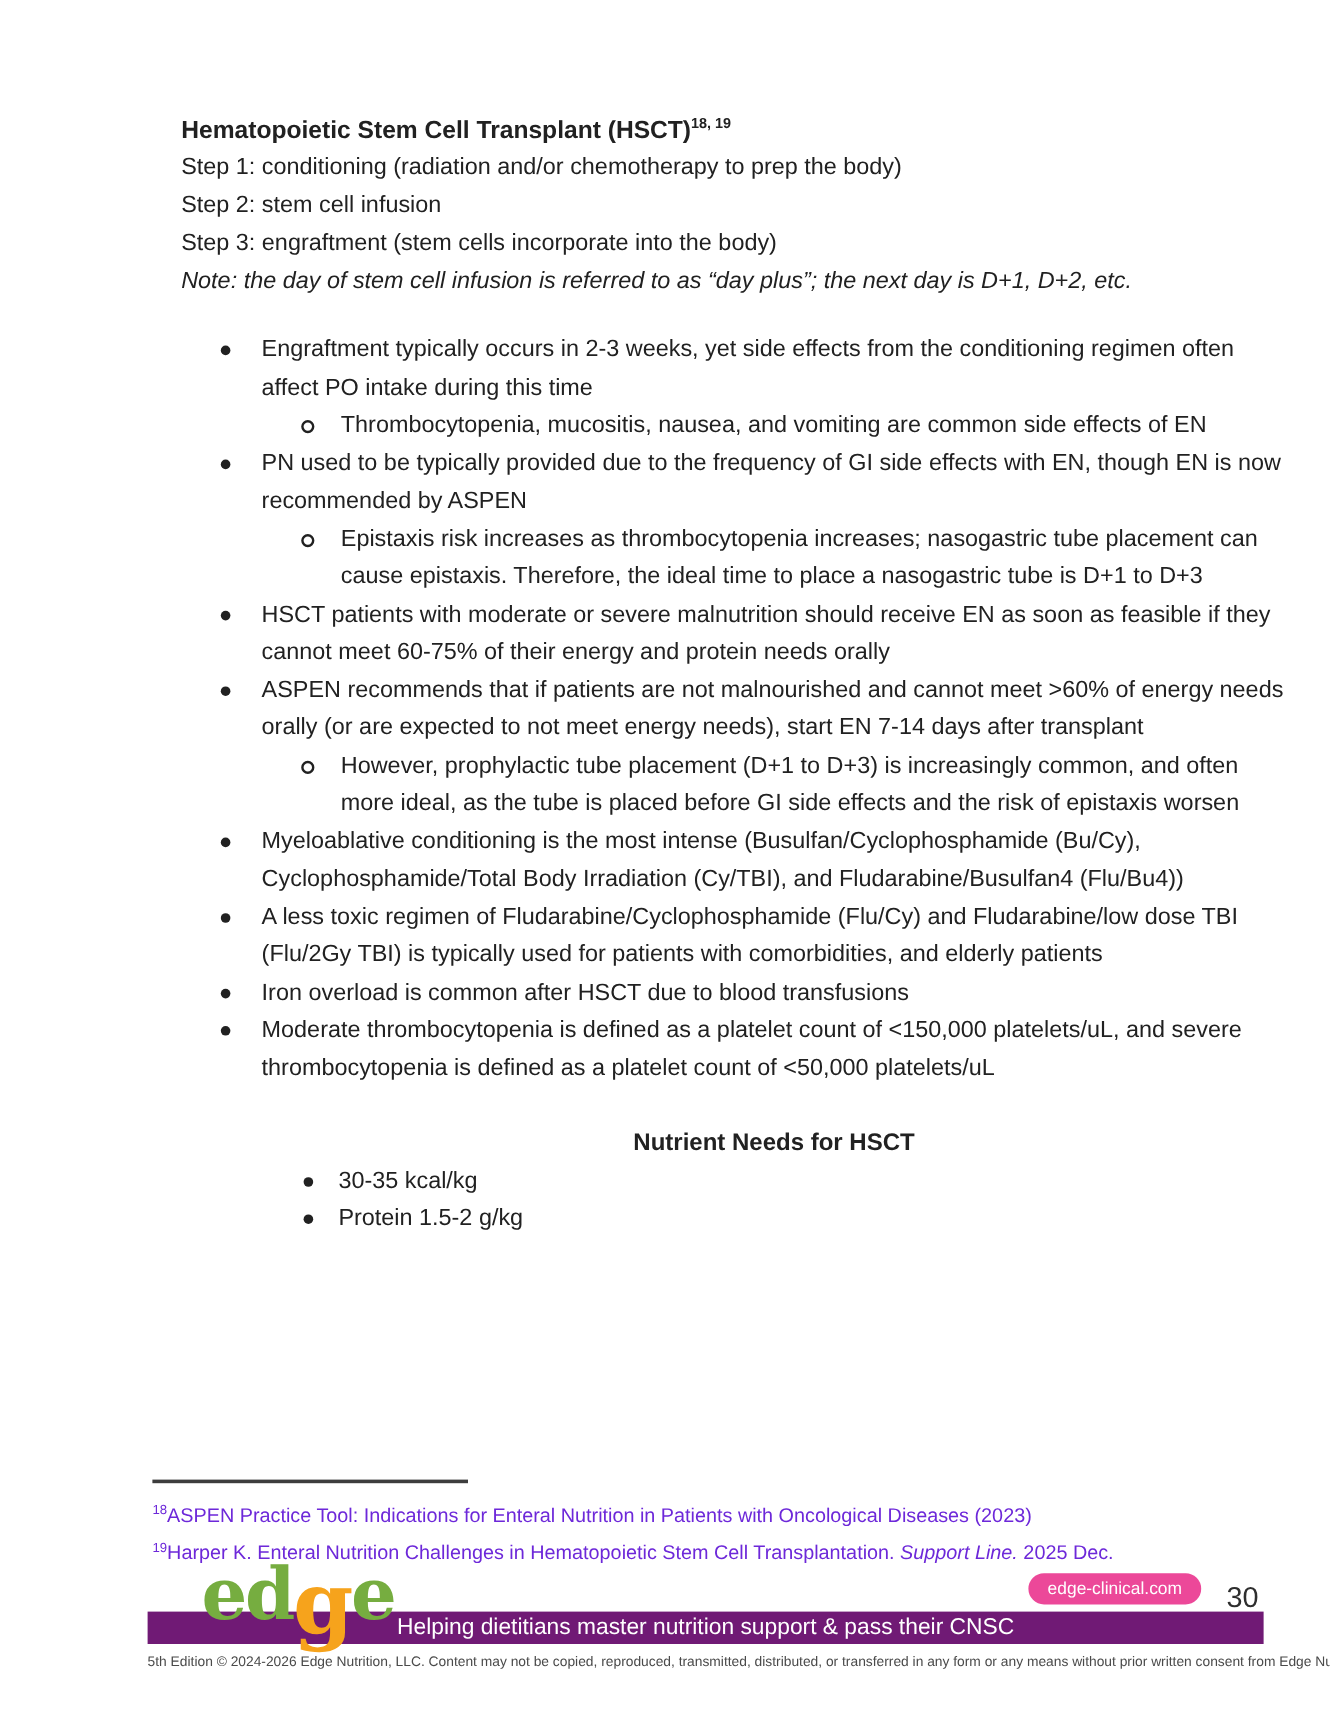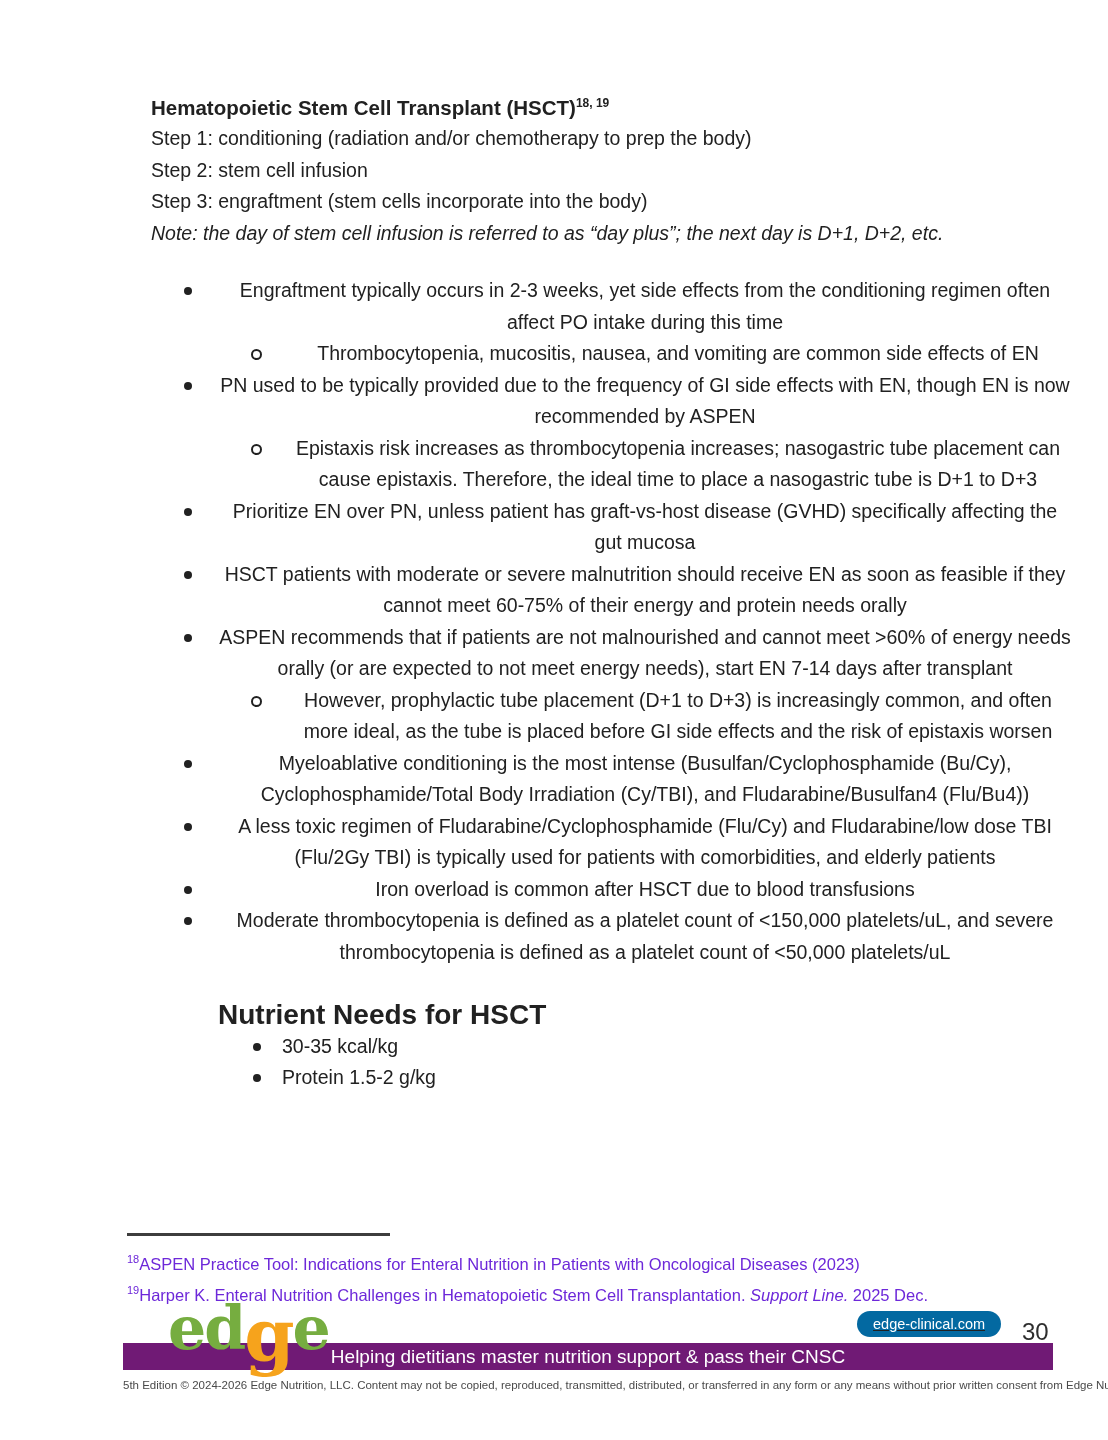--- a/index.html
+++ b/index.html
@@ -21,37 +21,37 @@
     line-height: 31.5px;
     color: #212121;
     margin-left: 24px;
   }
   .doc-title { font-weight: bold; font-size: 20.5px; }
   .doc-title sup { font-size: 12px; font-weight: bold; }
   .step-line { }
   .note-line { font-style: italic; }
 
   .bullets { margin-top: 26px; }
-  .li { position: relative; padding-left: 67px; text-align: center; }
+  .li { position: relative; padding-left: 67px; }
   .li .dot {
     position: absolute; left: 33px; top: 12px;
     width: 8px; height: 8px; border-radius: 50%;
     background: #212121;
   }
   .li.l2 { padding-left: 133px; }
   .li.l2 .dot {
     left: 100px; top: 11px;
     width: 7px; height: 7px;
     background: transparent;
     border: 2px solid #212121;
   }
 
   .nutrient-heading {
     margin-top: 31px; padding-left: 67px;
-    font-weight: bold; font-size: 28px;
+    font-weight: bold; font-size: 20px; text-align: center;
   }
   .nutrient-item { position: relative; padding-left: 131px; }
   .nutrient-item .dot {
     position: absolute; left: 102px; top: 12px;
     width: 8px; height: 8px; border-radius: 50%;
     background: #212121;
   }
 
   
   .footnotes {
@@ -84,22 +84,22 @@
   }
   .logo .lg-green { color: #76AD40; }
   .logo .lg-orange {
     color: #F6A31C; font-size: 72px;
     position: relative; top: 12px;
     display: inline-block;
   }
   .site-pill {
     position: absolute; left: 857px; top: 1311px; z-index: 2;
     height: 26px; padding: 0 16px;
-    background: #0369a1; border-radius: 14px;
-    display: flex; align-items: center; justify-content: center; text-decoration: underline;
+    background: #ec4899; border-radius: 14px;
+    display: flex; align-items: center; justify-content: center;
   }
   .site-pill span { color: #ffffff; font-size: 14.5px; white-space: nowrap; }
   .page-number {
     position: absolute; left: 1022px; top: 1306px; z-index: 2;
     font-size: 24px; color: #2e2e2e; margin-top: 12px;
   }
   .copyright {
     position: absolute; left: 123px; top: 1379px; width: 930px;
     text-align: center; font-size: 11.5px; color: #4a4a4a;
     white-space: nowrap;
@@ -117,21 +117,20 @@
     <div class="step-line">Step 1: conditioning (radiation and/or chemotherapy to prep the body)</div>
     <div class="step-line">Step 2: stem cell infusion</div>
     <div class="step-line">Step 3: engraftment (stem cells incorporate into the body)</div>
     <div class="note-line">Note: the day of stem cell infusion is referred to as “day plus”; the next day is D+1, D+2, etc.</div>
 
     <div class="bullets">
       <div class="li l1"><span class="dot"></span><span>Engraftment typically occurs in 2-3 weeks, yet side effects from the conditioning regimen often affect PO intake during this time</span></div>
       <div class="li l2"><span class="dot"></span><span>Thrombocytopenia, mucositis, nausea, and vomiting are common side effects of EN</span></div>
       <div class="li l1"><span class="dot"></span><span>PN used to be typically provided due to the frequency of GI side effects with EN, though EN is now recommended by ASPEN</span></div>
       <div class="li l2"><span class="dot"></span><span>Epistaxis risk increases as thrombocytopenia increases; nasogastric tube placement can cause epistaxis. Therefore, the ideal time to place a nasogastric tube is D+1 to D+3</span></div>
-      <div class="li l1"><span class="dot"></span><span>Prioritize EN over PN, unless patient has graft-vs-host disease (GVHD) specifically affecting the gut mucosa</span></div>
       <div class="li l1"><span class="dot"></span><span>HSCT patients with moderate or severe malnutrition should receive EN as soon as feasible if they cannot meet 60-75% of their energy and protein needs orally</span></div>
       <div class="li l1"><span class="dot"></span><span>ASPEN recommends that if patients are not malnourished and cannot meet &gt;60% of energy needs orally (or are expected to not meet energy needs), start EN 7-14 days after transplant</span></div>
       <div class="li l2"><span class="dot"></span><span>However, prophylactic tube placement (D+1 to D+3) is increasingly common, and often more ideal, as the tube is placed before GI side effects and the risk of epistaxis worsen</span></div>
       <div class="li l1"><span class="dot"></span><span>Myeloablative conditioning is the most intense (Busulfan/Cyclophosphamide (Bu/Cy), Cyclophosphamide/Total Body Irradiation (Cy/TBI), and Fludarabine/Busulfan4 (Flu/Bu4))</span></div>
       <div class="li l1"><span class="dot"></span><span>A less toxic regimen of Fludarabine/Cyclophosphamide (Flu/Cy) and Fludarabine/low dose TBI (Flu/2Gy TBI) is typically used for patients with comorbidities, and elderly patients</span></div>
       <div class="li l1"><span class="dot"></span><span>Iron overload is common after HSCT due to blood transfusions</span></div>
       <div class="li l1"><span class="dot"></span><span>Moderate thrombocytopenia is defined as a platelet count of &lt;150,000 platelets/uL, and severe thrombocytopenia is defined as a platelet count of &lt;50,000 platelets/uL</span></div>
     </div>
 
     <div class="nutrient-heading">Nutrient Needs for HSCT</div>

